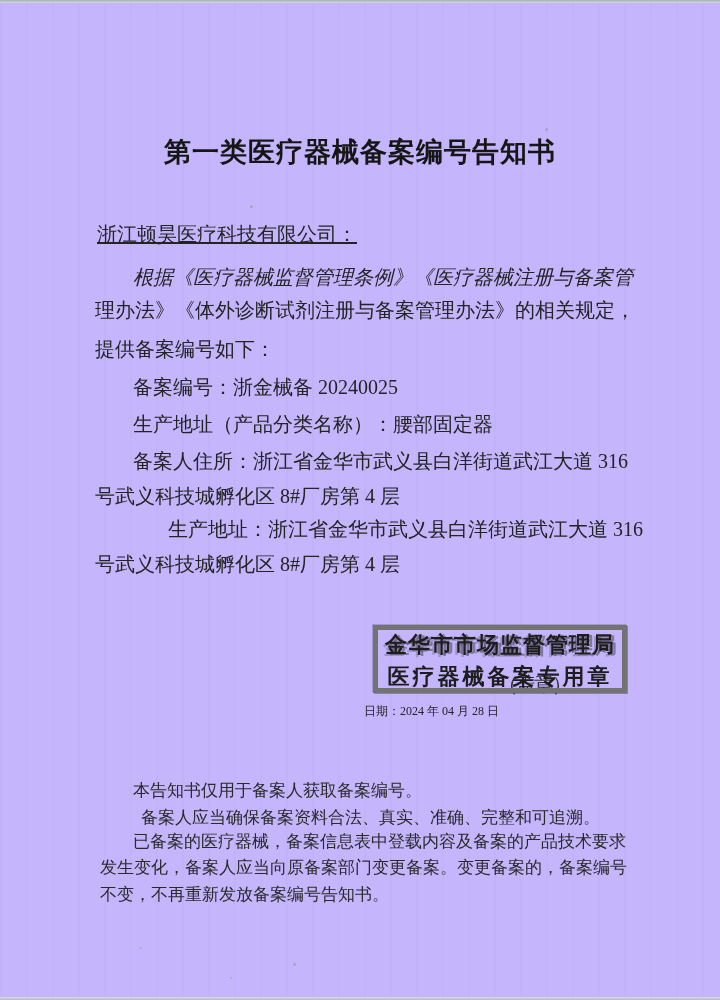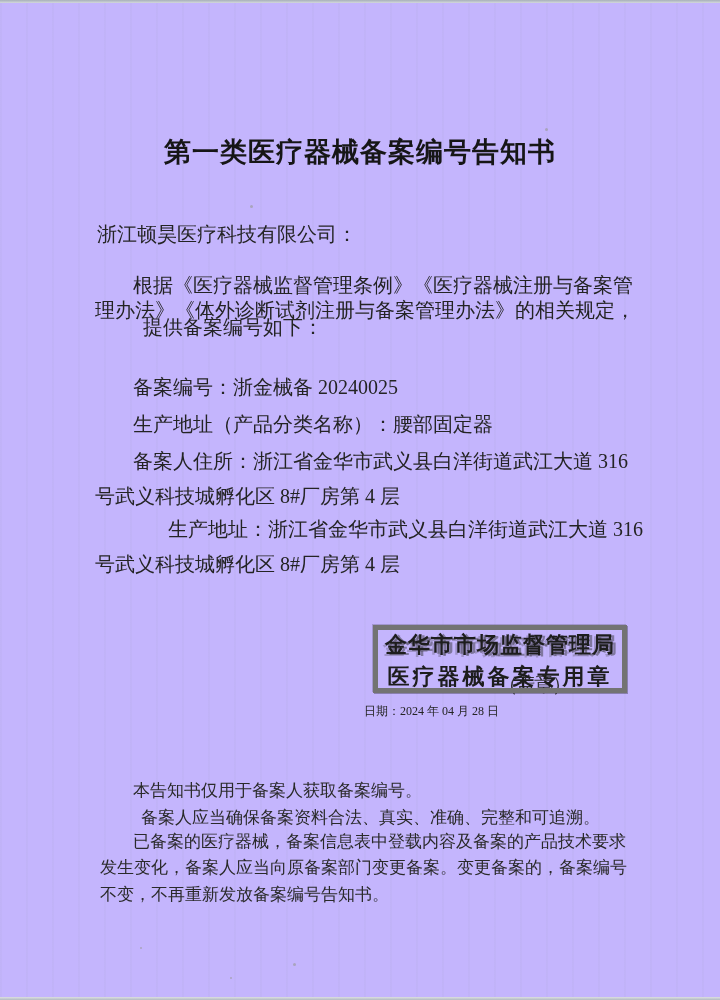--- a/index.html
+++ b/index.html
@@ -25,24 +25,24 @@
 
   .title {
     position:absolute; top:134px; left:0; width:100%;
     text-align:center;
     font-family:"Liberation Sans","DejaVu Sans",sans-serif;
     font-weight:bold; font-size:27px; letter-spacing:1px; color:#161616;
   }
 
   .line { position:absolute; font-size:20px; white-space:pre; color:#242424; }
 
-  .l-recipient { left:97px;  top:221px; }
-  .l-intro1    { left:133px; top:272px; }
+  .l-recipient { left:97px;  top:221px;text-decoration:underline; }
+  .l-intro1    { left:133px; top:264px;font-style:italic; }
   .l-intro2    { left:95px;  top:297px; }
-  .l-intro3    { left:95px;  top:314px;margin-left:48px; }
+  .l-intro3    { left:95px;  top:336px; }
   .l-filing    { left:133px; top:374px; }
   .l-product   { left:133px; top:411px; }
   .l-addr1     { left:133px; top:448px; }
   .l-addr2     { left:95px;  top:483px; }
   .l-prod1     { left:133px; top:516px;margin-left:35px; }
   .l-prod2     { left:95px;  top:551px; }
   .l-date      { left:364px; top:703px; font-size:12px; }
 
   .note { font-size:17px; color:#2a2a2a; }
   .l-note1 { left:133px; top:779px; }

